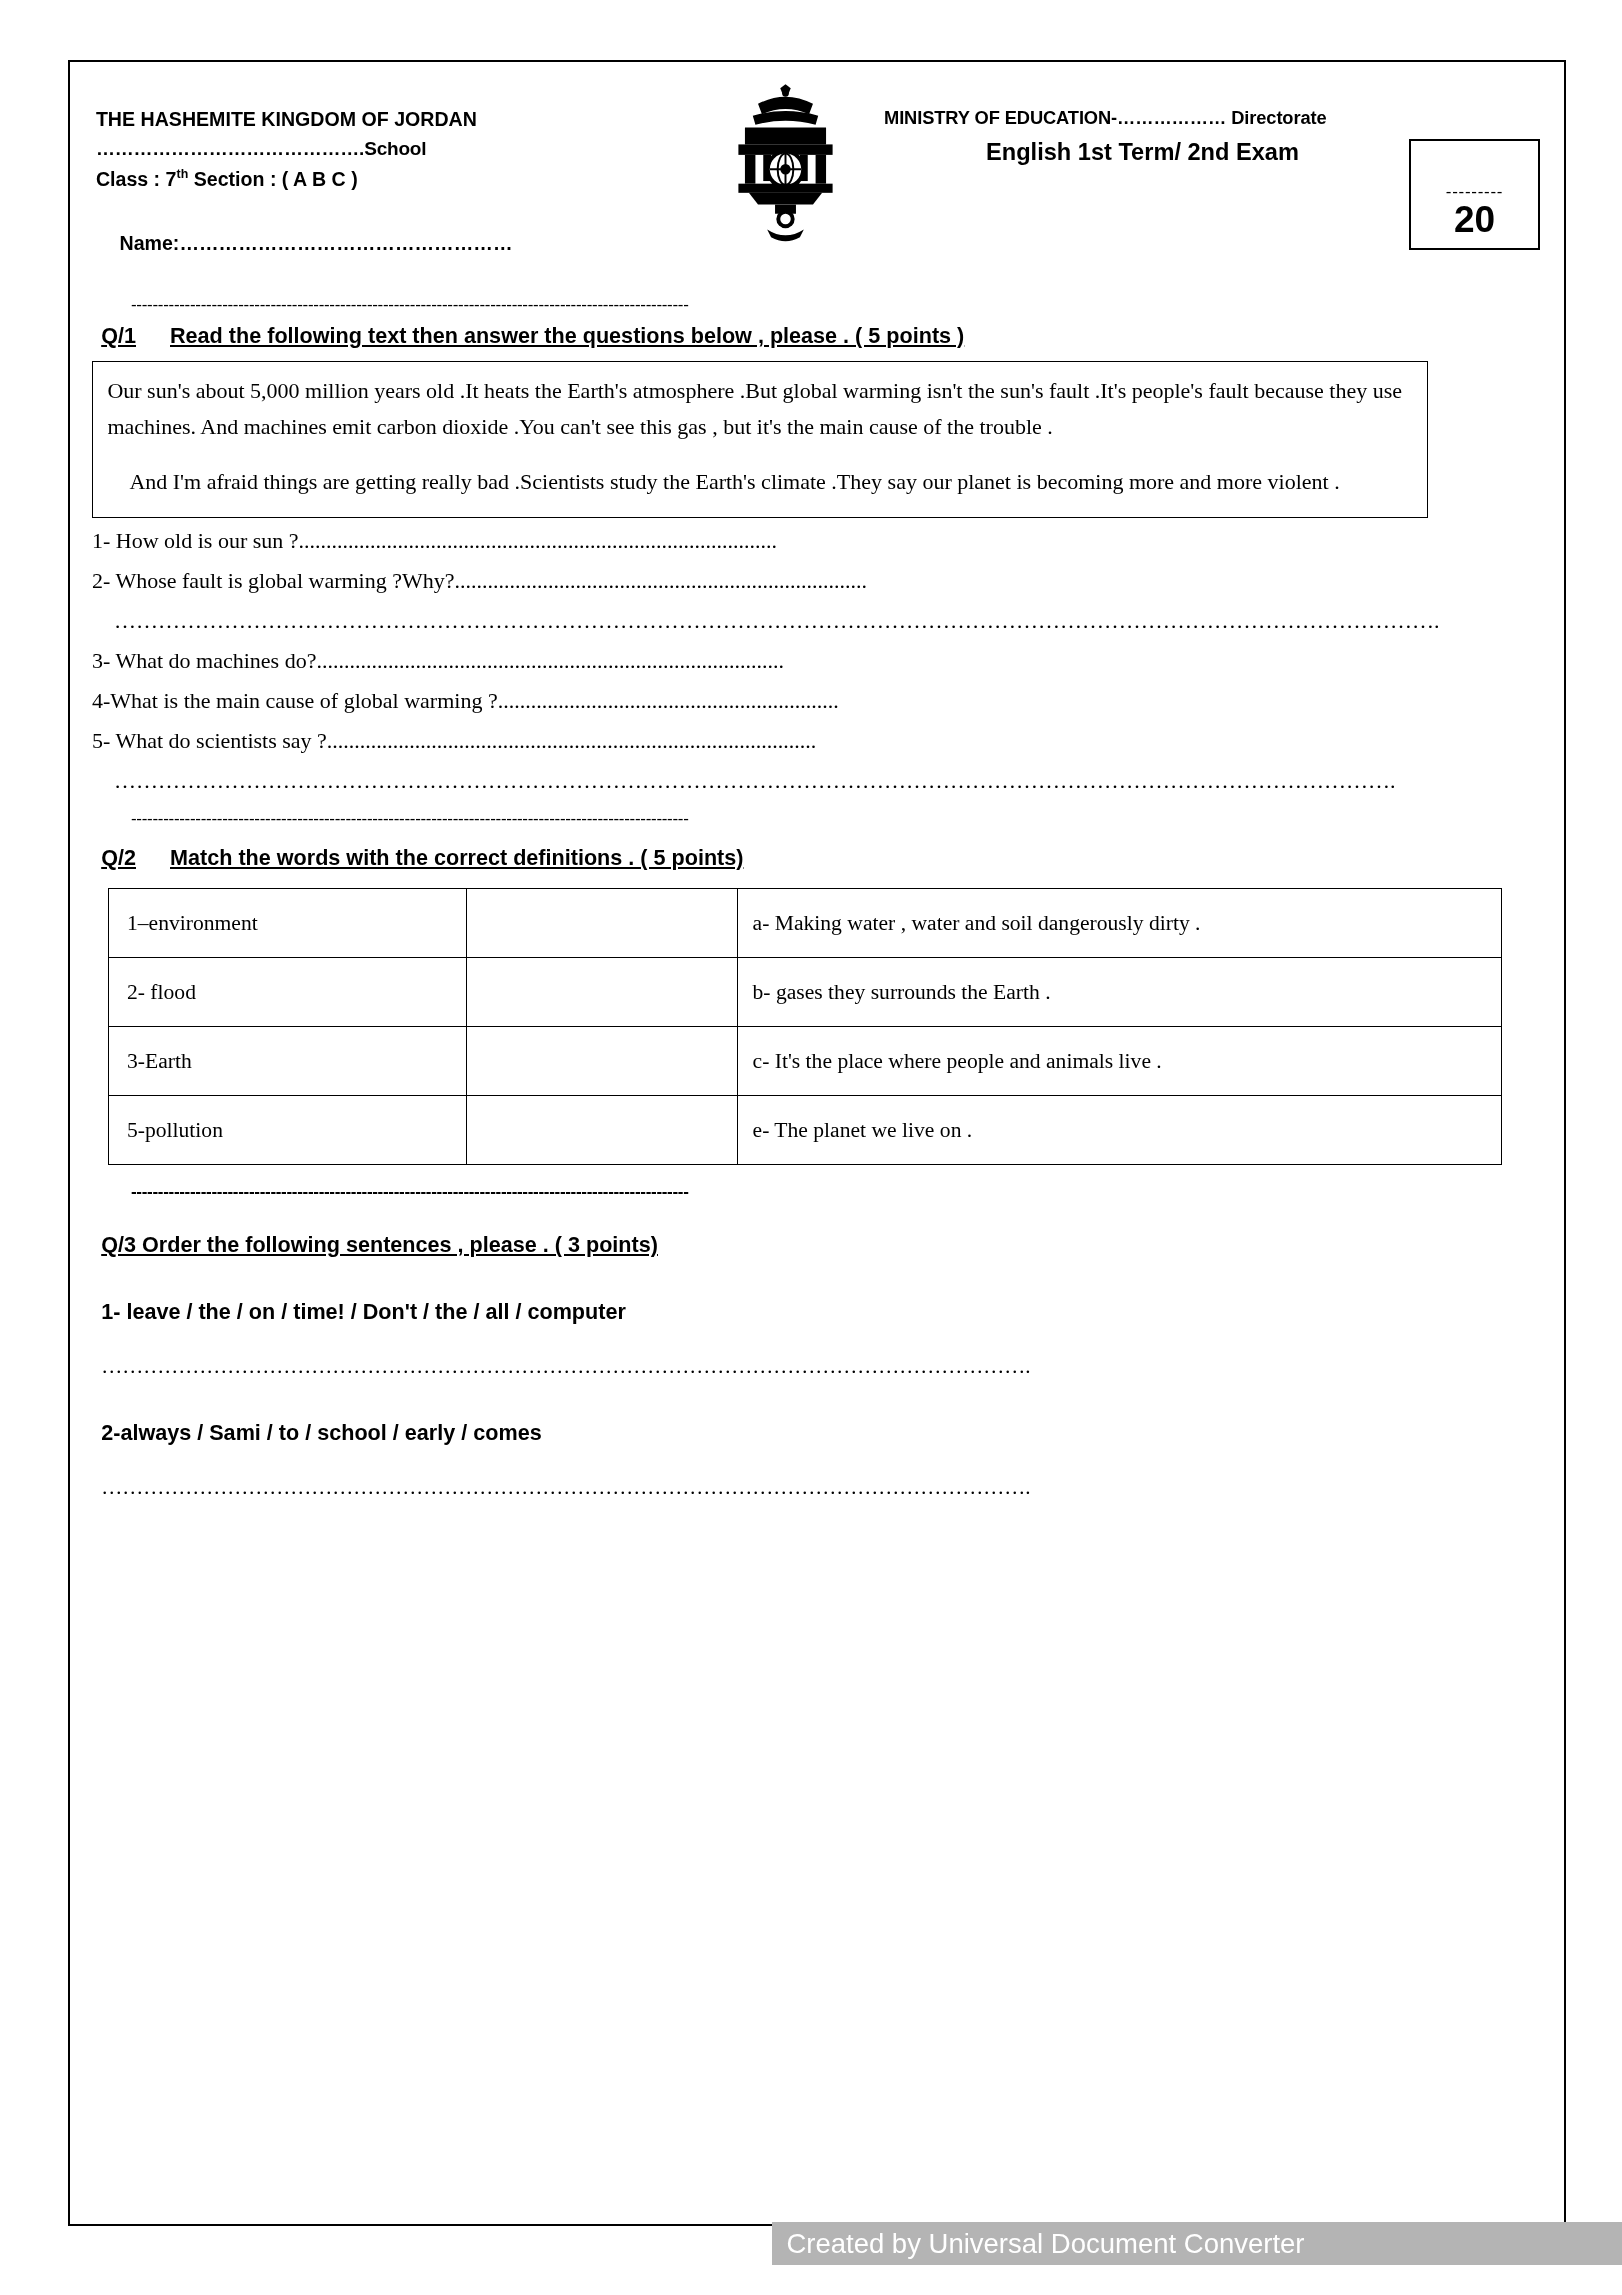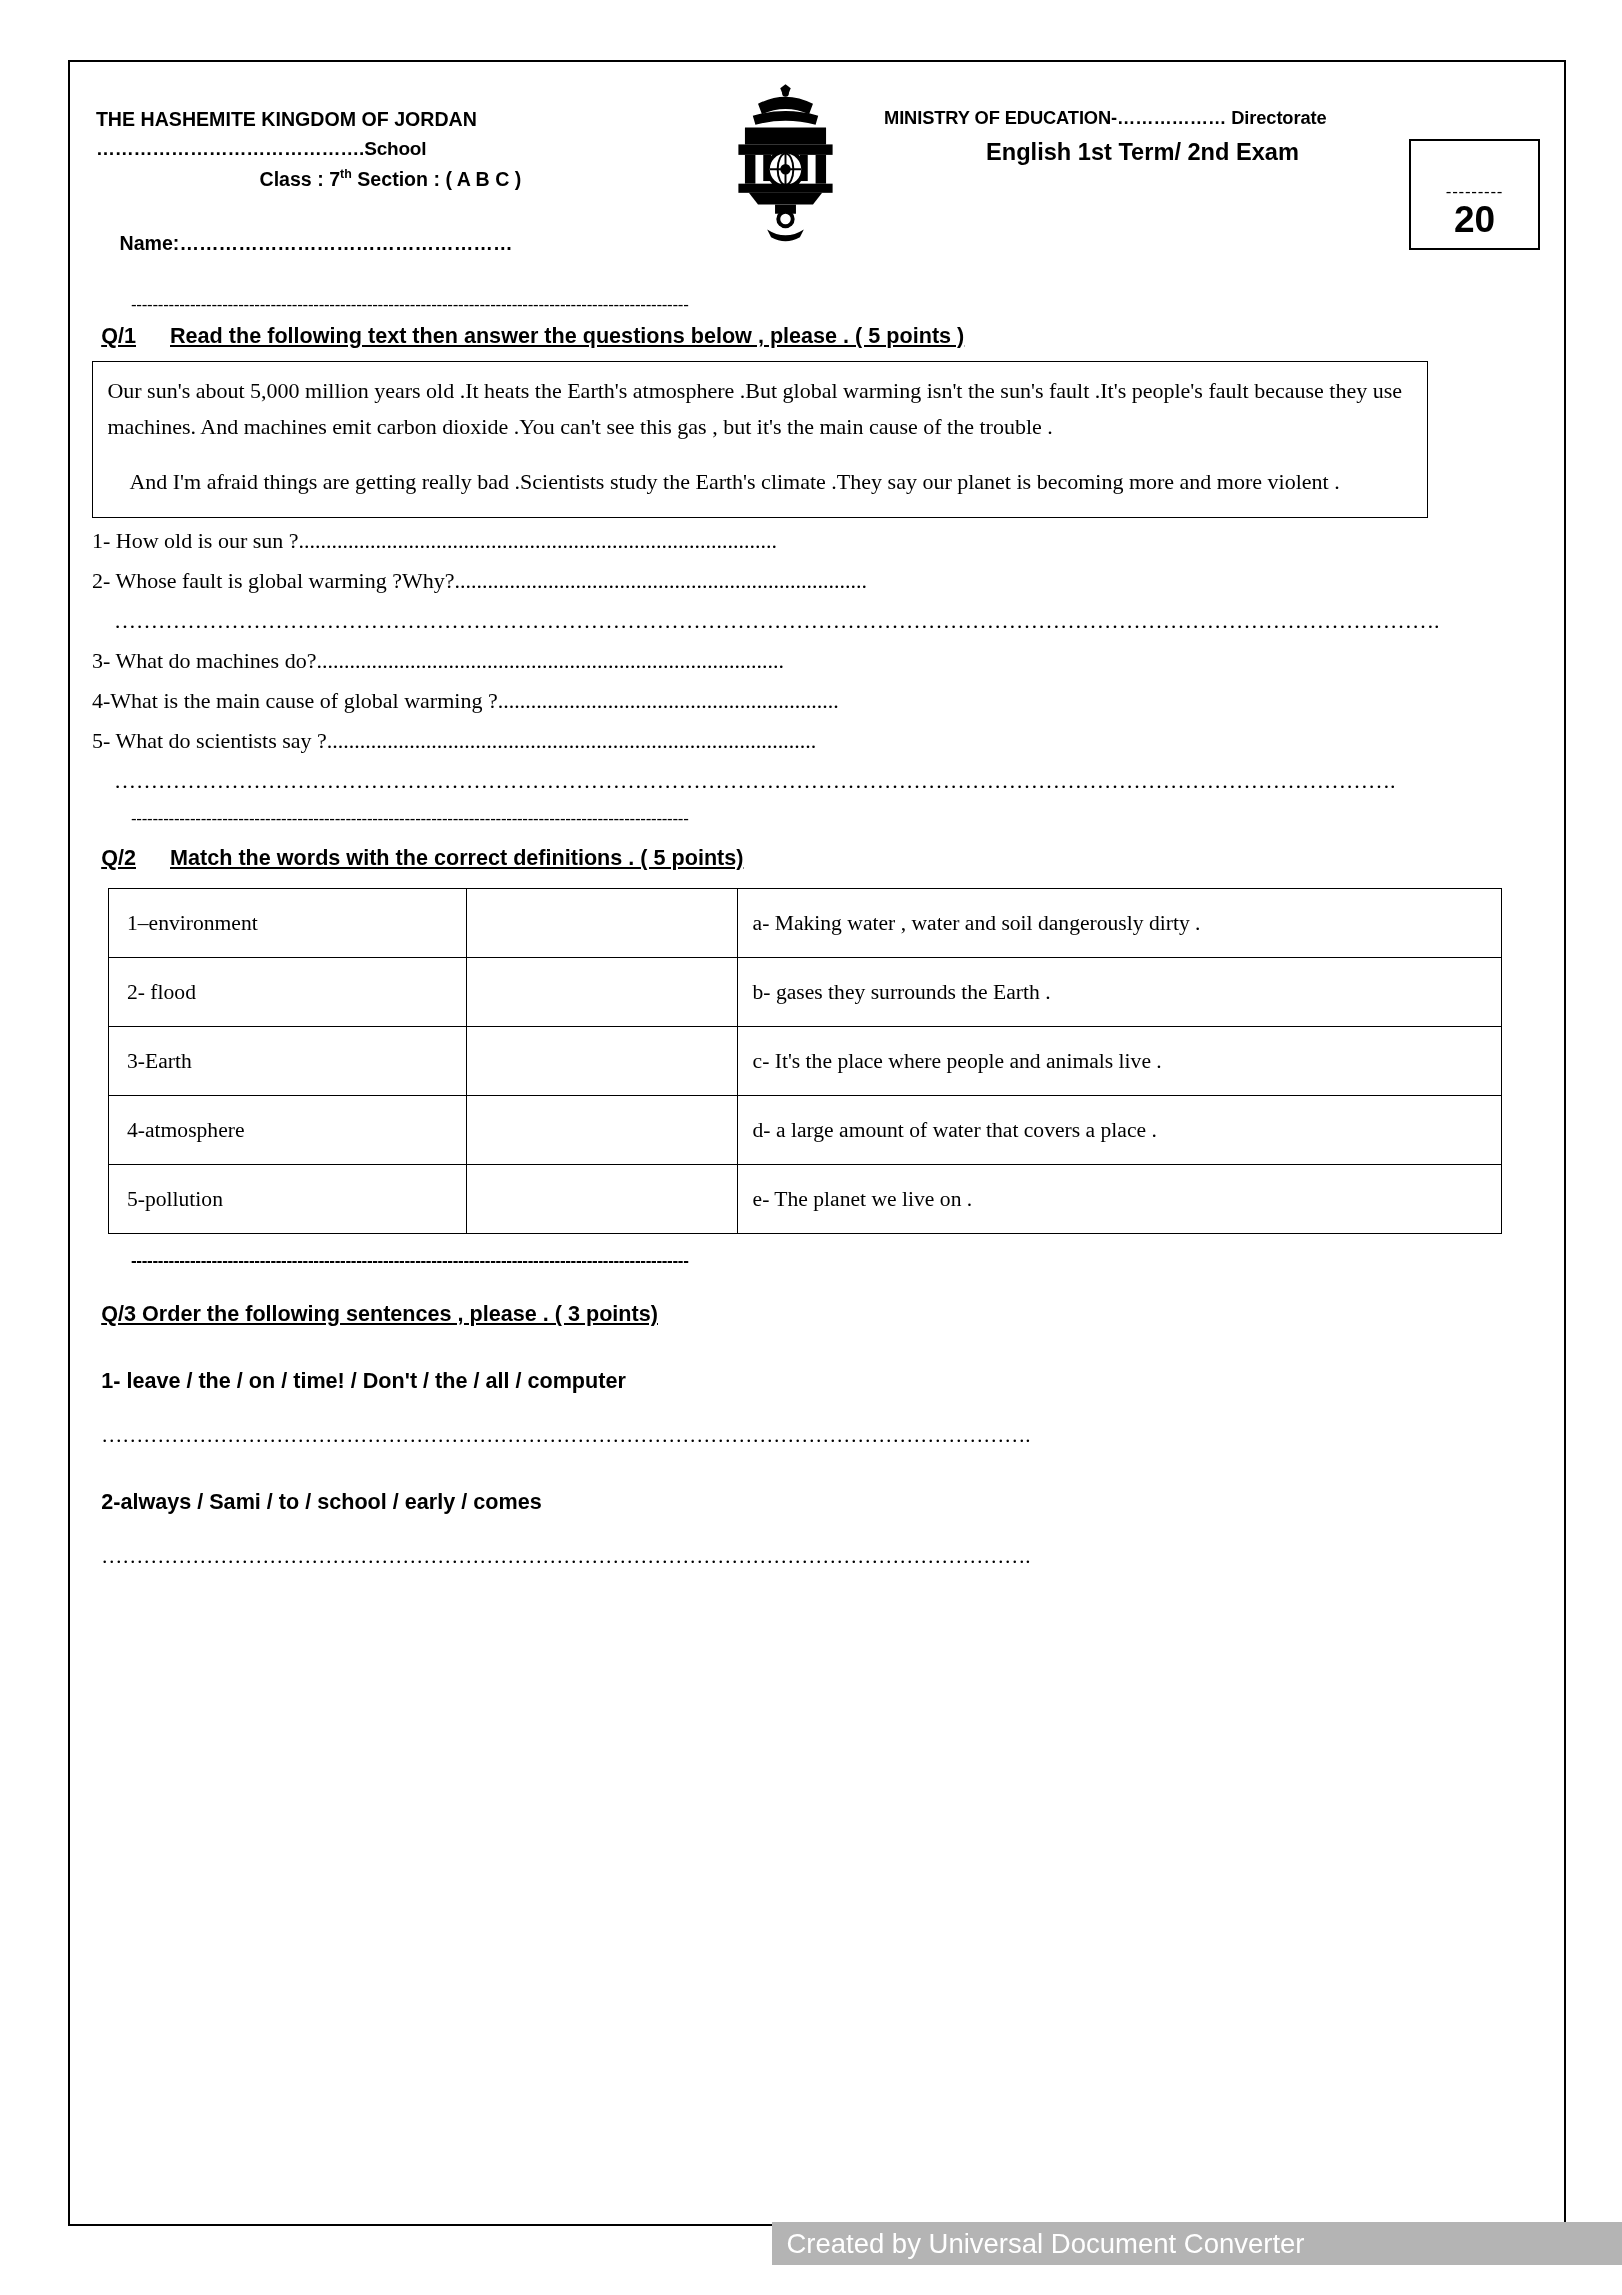--- a/index.html
+++ b/index.html
@@ -52,21 +52,20 @@
     font-weight: bold;
     font-size: 19.6px;
     line-height: 1.55;
   }
   .hdr-left .line-school {
     font-size: 19px;
     letter-spacing: -0.2px;
   }
   .hdr-left .cls {
     font-size: 19.6px;
-    text-align: center;
   }
   .hdr-left sup {
     font-size: 12.4px;
     vertical-align: super;
   }
   .hdr-name {
     position: absolute;
     left: 27.5px;
     top: 153px;
     font-family: "Liberation Sans", sans-serif;
@@ -346,25 +345,20 @@
         <td class="col-left">2-  flood</td>
         <td class="col-mid"></td>
         <td class="col-right">b- gases they surrounds the Earth   .</td>
       </tr>
       <tr>
         <td class="col-left">3-Earth</td>
         <td class="col-mid"></td>
         <td class="col-right">c- It's the place where people and animals live .</td>
       </tr>
       <tr>
-        <td class="col-left">4-atmosphere</td>
-        <td class="col-mid"></td>
-        <td class="col-right">d-  a large amount of water that covers a place  .</td>
-      </tr>
-      <tr>
         <td class="col-left">5-pollution</td>
         <td class="col-mid"></td>
         <td class="col-right">e- The planet we live on  .</td>
       </tr>
     </tbody>
       </table>
 
     <div class="hr-dash indent" style="margin-top:17px;font-weight:bold">--------------------------------------------------------------------------------------------------------</div>
 
     <div class="q3-title">Q/3 Order the following sentences , please  .    ( 3 points)</div>

